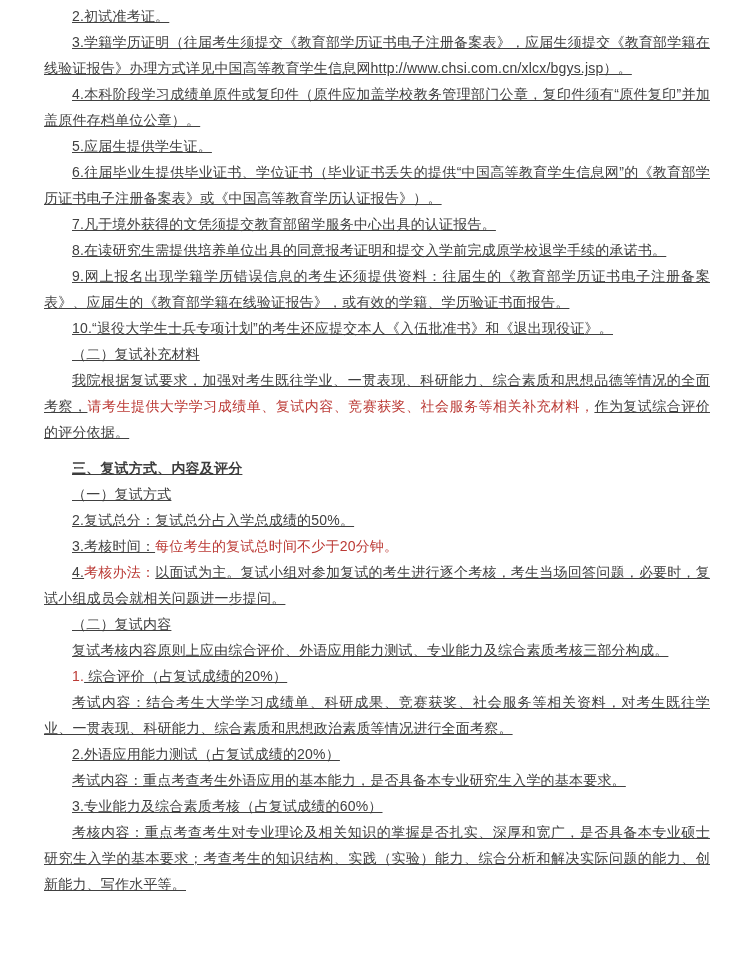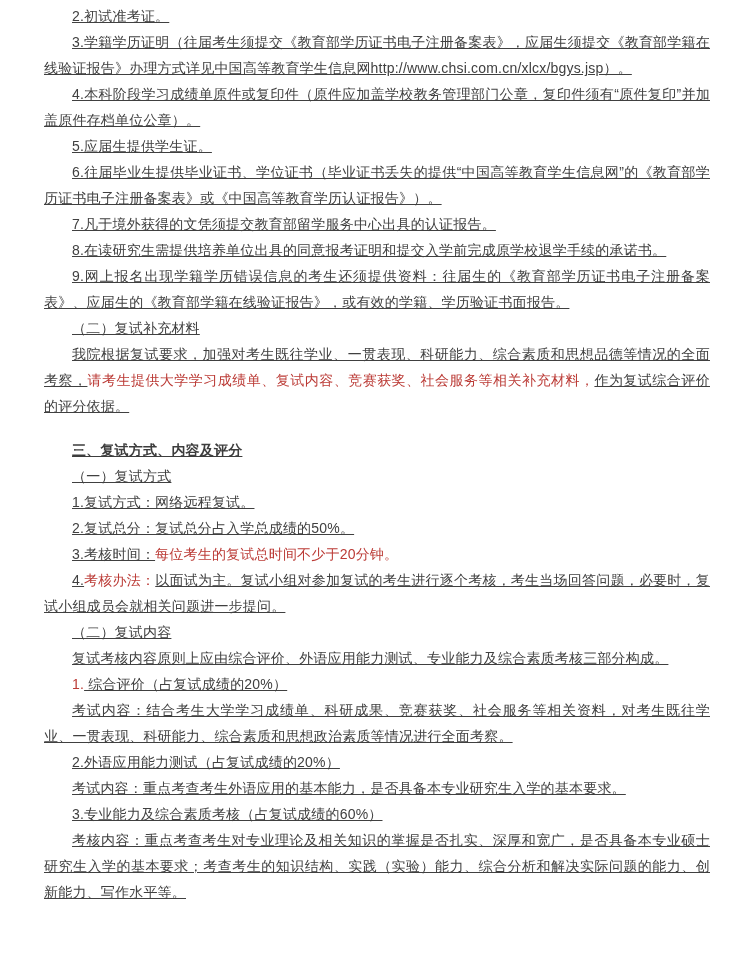--- a/index.html
+++ b/index.html
@@ -22,43 +22,43 @@
     letter-spacing:0.2px;
     text-align:justify;
   }
   p.para{
     margin:0;
     text-indent:2em;
   }
   p.heading{
     font-weight:bold;
     color:var(--heading);
-    margin-top:18px;
+    margin-top:10px;
   }
   .seg-red{color:var(--red);}
   .seg-normal{color:inherit;text-decoration:underline;}
 </style>
 </head>
 <body>
 
 <div class="page">
   <main class="content" id="doc-content">
       <p class="para"><span class="seg-normal">2.初试准考证。</span></p>
       <p class="para"><span class="seg-normal">3.学籍学历证明（往届考生须提交《教育部学历证书电子注册备案表》，应届生须提交《教育部学籍在线验证报告》办理方式详见中国高等教育学生信息网http://www.chsi.com.cn/xlcx/bgys.jsp）。</span></p>
       <p class="para"><span class="seg-normal">4.本科阶段学习成绩单原件或复印件（原件应加盖学校教务管理部门公章，复印件须有“原件复印”并加盖原件存档单位公章）。</span></p>
       <p class="para"><span class="seg-normal">5.应届生提供学生证。</span></p>
       <p class="para"><span class="seg-normal">6.往届毕业生提供毕业证书、学位证书（毕业证书丢失的提供“中国高等教育学生信息网”的《教育部学历证书电子注册备案表》或《中国高等教育学历认证报告》）。</span></p>
       <p class="para"><span class="seg-normal">7.凡于境外获得的文凭须提交教育部留学服务中心出具的认证报告。</span></p>
       <p class="para"><span class="seg-normal">8.在读研究生需提供培养单位出具的同意报考证明和提交入学前完成原学校退学手续的承诺书。</span></p>
       <p class="para"><span class="seg-normal">9.网上报名出现学籍学历错误信息的考生还须提供资料：往届生的《教育部学历证书电子注册备案表》、应届生的《教育部学籍在线验证报告》，或有效的学籍、学历验证书面报告。</span></p>
+      <p class="para"><span class="seg-normal">10.“退役大学生士兵专项计划”的考生还应提交本人《入伍批准书》和《退出现役证》。</span></p>
       <p class="para"><span class="seg-normal">（二）复试补充材料</span></p>
       <p class="para"><span class="seg-normal">我院根据复试要求，加强对考生既往学业、一贯表现、科研能力、综合素质和思想品德等情况的全面考察，</span><span class="seg-red">请考生提供大学学习成绩单、复试内容、竞赛获奖、社会服务等相关补充材料，</span><span class="seg-normal">作为复试综合评价的评分依据。</span></p>
       <p class="para heading"><span class="seg-normal">三、复试方式、内容及评分</span></p>
       <p class="para"><span class="seg-normal">（一）复试方式</span></p>
-      <p class="para"><span class="seg-normal">1.复试方式：网络远程复试。</span></p>
       <p class="para"><span class="seg-normal">2.复试总分：复试总分占入学总成绩的50%。</span></p>
       <p class="para"><span class="seg-normal">3.考核时间：</span><span class="seg-red">每位考生的复试总时间不少于20分钟。</span></p>
       <p class="para"><span class="seg-normal">4.</span><span class="seg-red">考核办法：</span><span class="seg-normal">以面试为主。复试小组对参加复试的考生进行逐个考核，考生当场回答问题，必要时，复试小组成员会就相关问题进一步提问。</span></p>
       <p class="para"><span class="seg-normal">（二）复试内容</span></p>
       <p class="para"><span class="seg-normal">复试考核内容原则上应由综合评价、外语应用能力测试、专业能力及综合素质考核三部分构成。</span></p>
       <p class="para"><span class="seg-red">1.</span><span class="seg-normal"> 综合评价（占复试成绩的20%）</span></p>
       <p class="para"><span class="seg-normal">考试内容：结合考生大学学习成绩单、科研成果、竞赛获奖、社会服务等相关资料，对考生既往学业、一贯表现、科研能力、综合素质和思想政治素质等情况进行全面考察。</span></p>
       <p class="para"><span class="seg-normal">2.外语应用能力测试（占复试成绩的20%）</span></p>
       <p class="para"><span class="seg-normal">考试内容：重点考查考生外语应用的基本能力，是否具备本专业研究生入学的基本要求。</span></p>
       <p class="para"><span class="seg-normal">3.专业能力及综合素质考核（占复试成绩的60%）</span></p>

